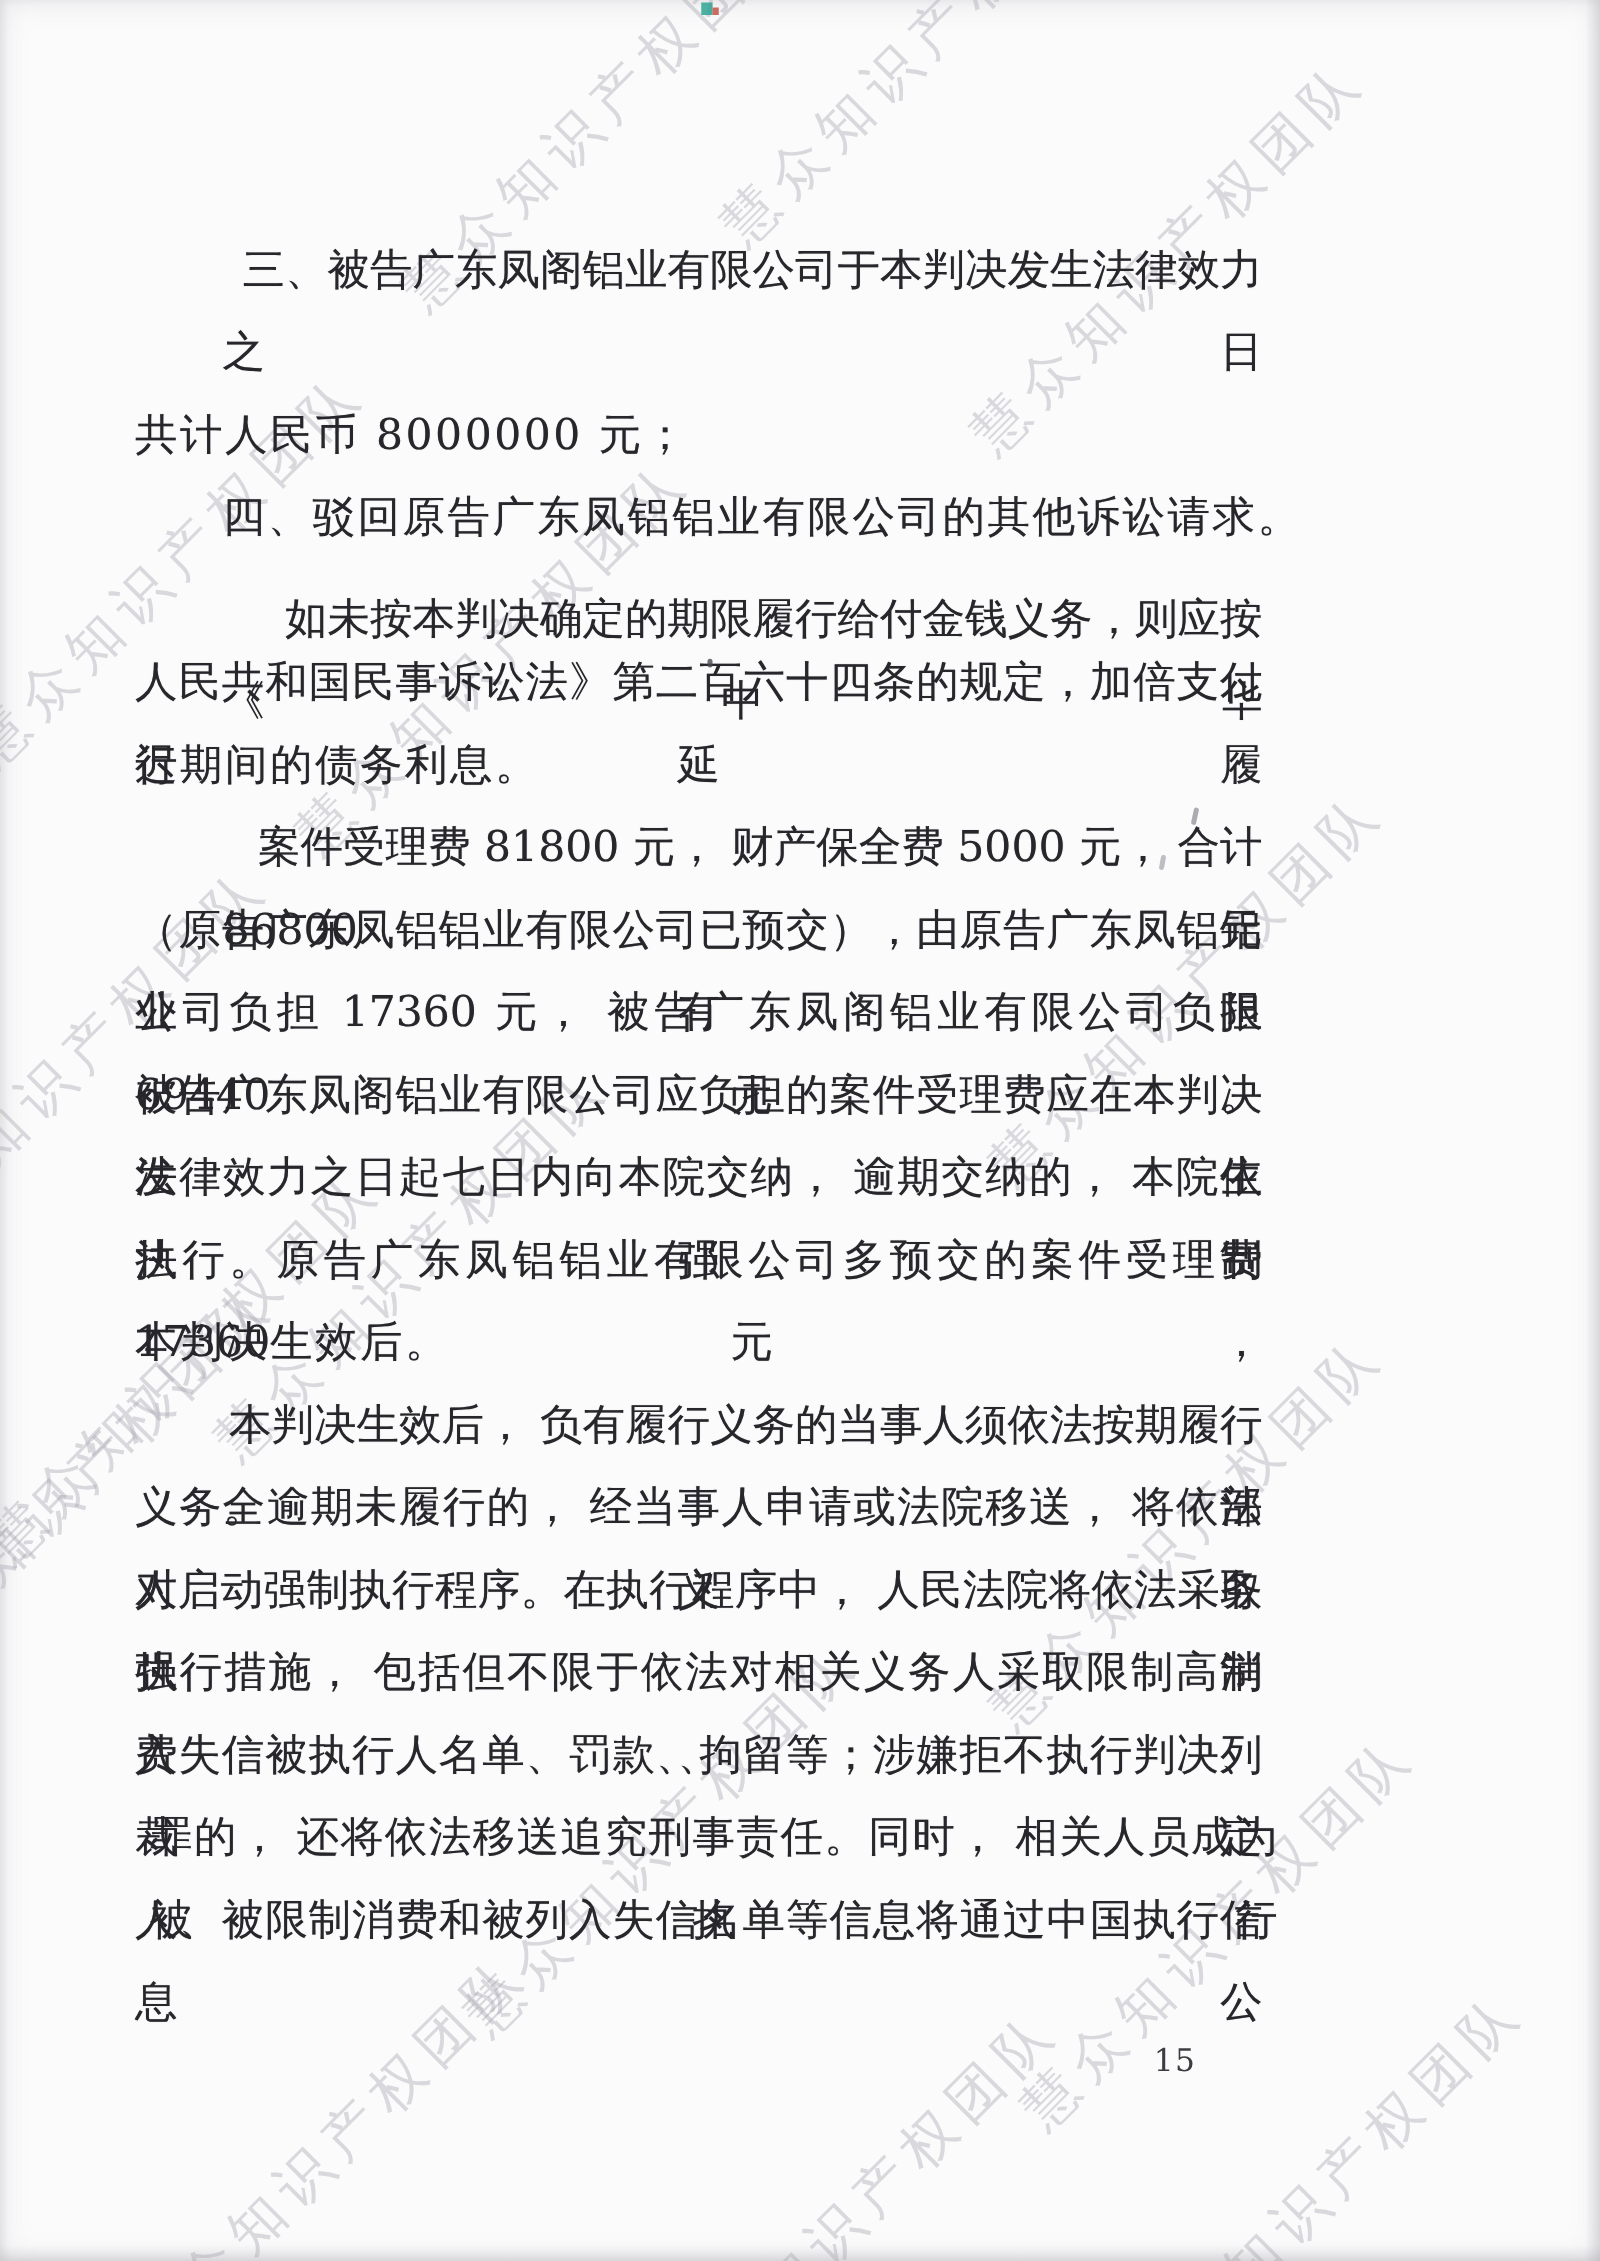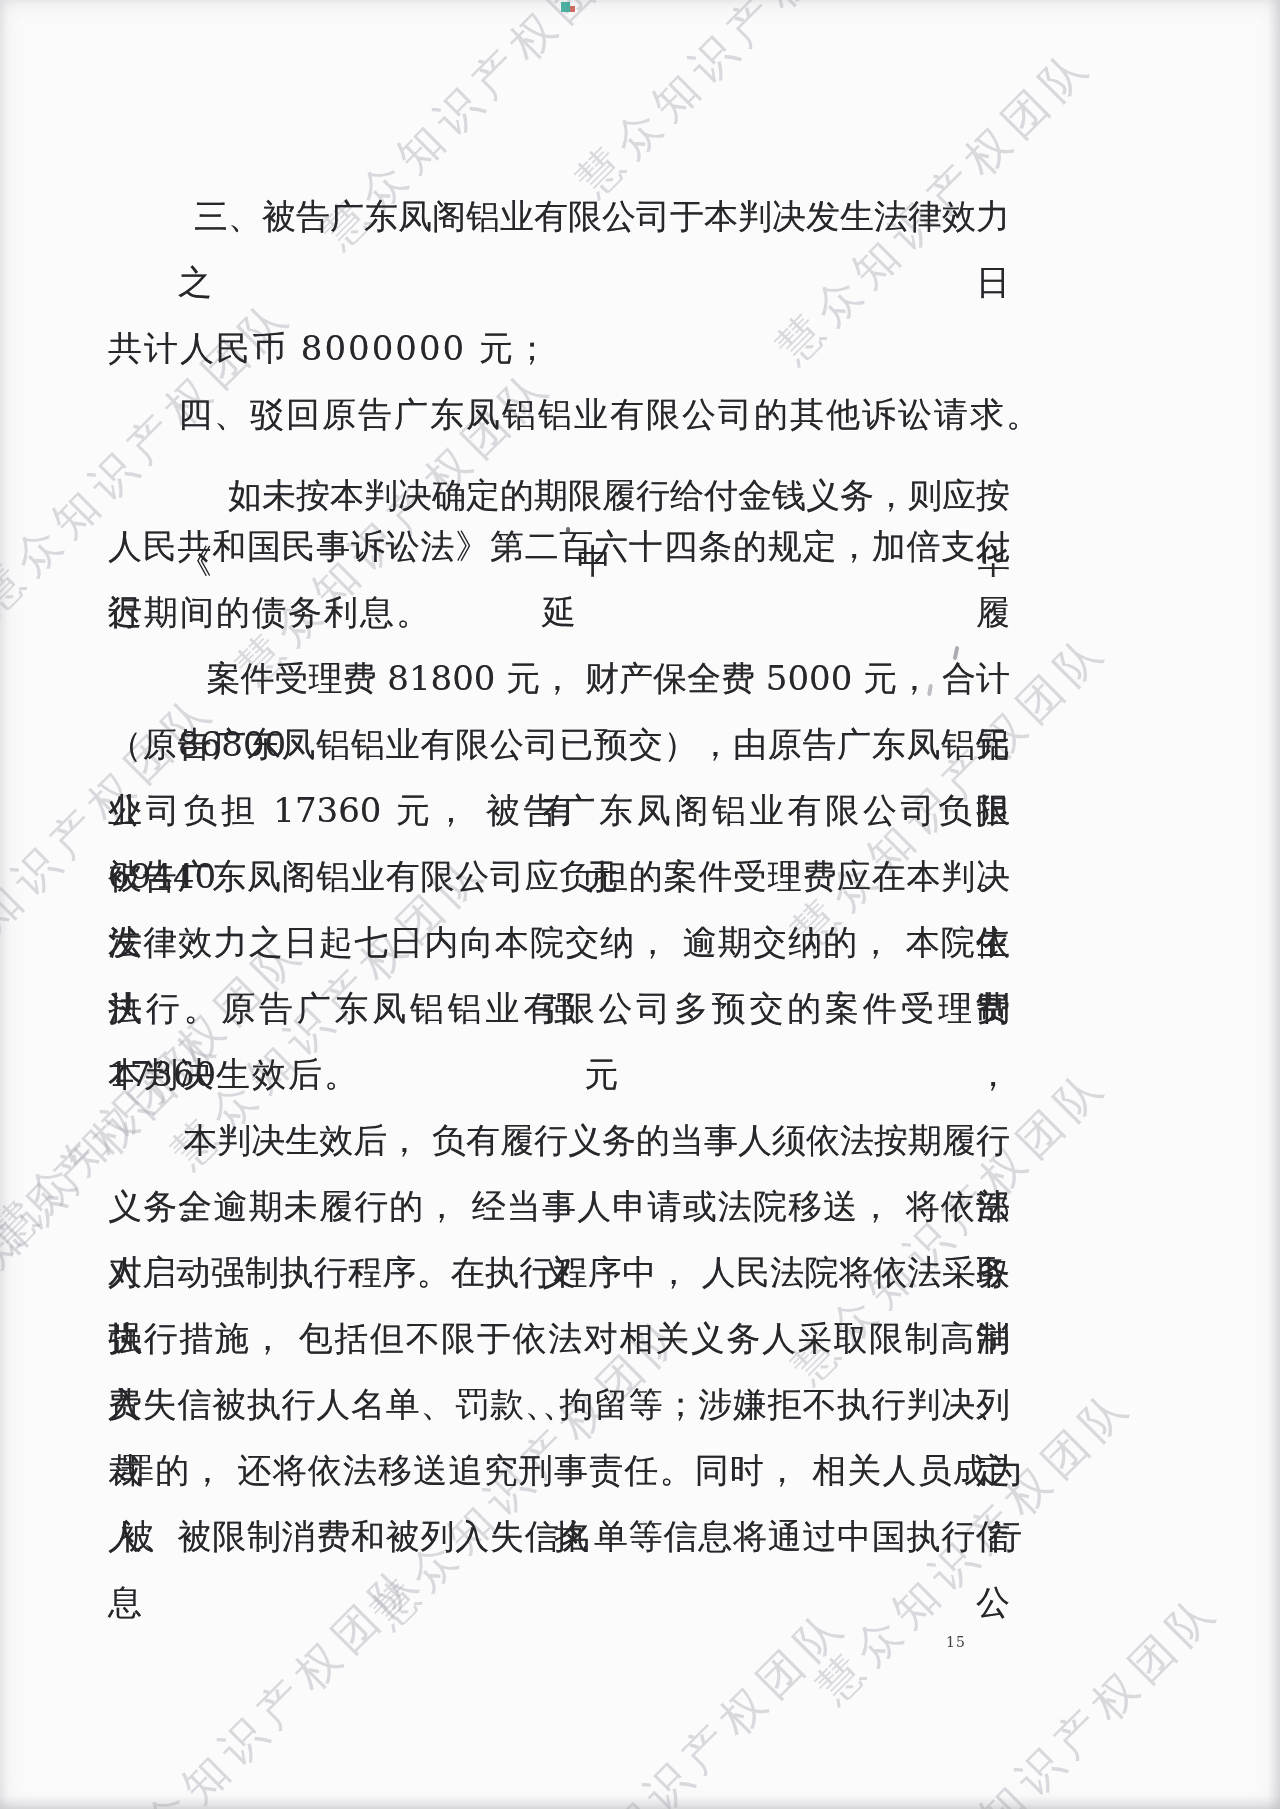--- a/index.html
+++ b/index.html
@@ -42,23 +42,23 @@
   }
   .line.j{
     white-space:normal;
     text-align:justify;
     text-align-last:justify;
     letter-spacing:0;
   }
   .line.ind{padding-left:70px;text-align:right;}
   #page-num{
     position:absolute;
-    left:946px;top:1634px;
+    left:923px;top:1634px;
     z-index:2;
-    font-size:14px;
+    font-size:25px;
     letter-spacing:1px;
     color:#3c3c42;
   }
   
   .speck{position:absolute;z-index:3;pointer-events:none;}
   #speck-top-teal{left:561px;top:2px;width:9px;height:10px;background:#2fa392;opacity:.85;}
   #speck-top-red{left:570px;top:6px;width:5px;height:6px;background:#c0493b;opacity:.8;}
   #speck-dot-mid{left:566px;top:527px;width:4px;height:7px;background:#4a4a50;border-radius:2px;opacity:.8;}
   #speck-q1{left:954px;top:646px;width:4px;height:14px;background:#6a6a72;border-radius:2px;transform:rotate(12deg);opacity:.55;}
   #speck-q2{left:928px;top:684px;width:4px;height:12px;background:#74747c;border-radius:2px;transform:rotate(10deg);opacity:.45;}

